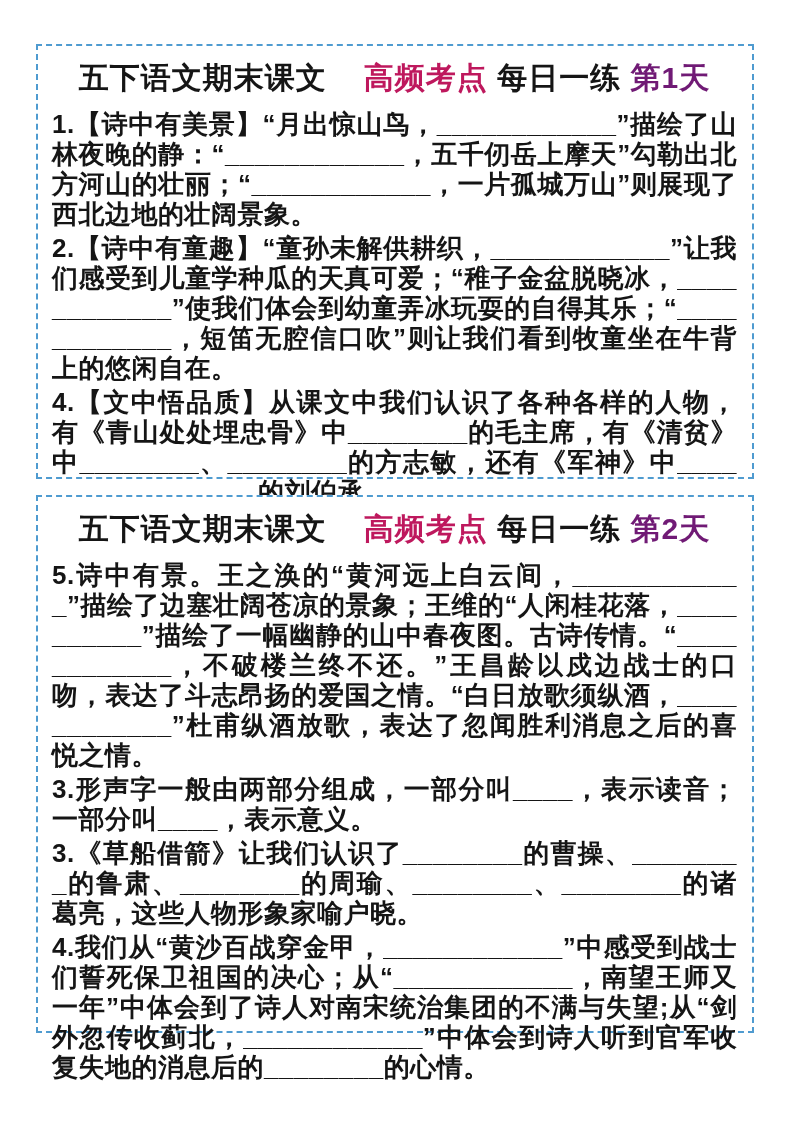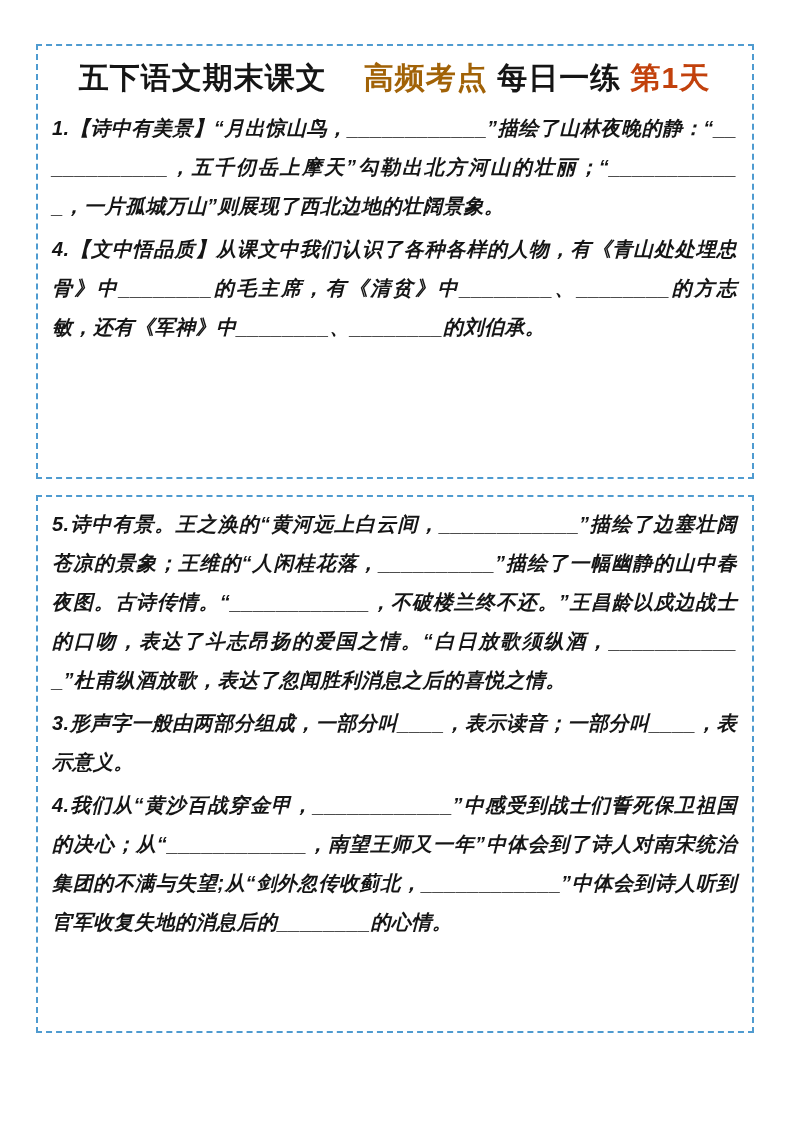--- a/index.html
+++ b/index.html
@@ -26,45 +26,49 @@
   .card-day1 { top: 44px;  height: 435px; }
   .card-day2 { top: 495px; height: 538px; }
   .card-title {
     text-align: center;
     font-size: 30px;
     font-weight: 800;
     letter-spacing: 1px;
     margin: 4px 0 10px 0;
     white-space: nowrap;
   }
-  .title-highlight { color: #a16207; margin-left: 37px; }
-  .title-day { color: #c2410c; text-align: center; }
+  .title-highlight { color: #be185d; margin-left: 37px; }
+  .title-day { color: #701a75; text-align: center; }
   .question {
-    font-size: 20px;
+    font-size: 26px;
     font-weight: 600;
-    line-height: 39px;
+    line-height: 30px;
     text-align: justify;
     margin: 0 0 4px 0;
     letter-spacing: 0.5px;
     word-break: break-all;
-    font-style: italic;
   }
 </style>
 </head>
 <body>
 
 <div>
 
   <section class="card card-day1">
     <h1 class="card-title">
       <span>五下语文期末课文</span><span class="title-highlight">高频考点</span><span> 每日一练 </span><span class="title-day">第1天</span>
     </h1>
     <p class="question">1.【诗中有美景】“月出惊山鸟，____________”描绘了山林夜晚的静：“____________，五千仞岳上摩天”勾勒出北方河山的壮丽；“____________，一片孤城万山”则展现了西北边地的壮阔景象。</p>
+    <p class="question">2.【诗中有童趣】“童孙未解供耕织，____________”让我们感受到儿童学种瓜的天真可爱；“稚子金盆脱晓冰，____________”使我们体会到幼童弄冰玩耍的自得其乐；“____________，短笛无腔信口吹”则让我们看到牧童坐在牛背上的悠闲自在。</p>
     <p class="question">4.【文中悟品质】从课文中我们认识了各种各样的人物，有《青山处处埋忠骨》中________的毛主席，有《清贫》中________、________的方志敏，还有《军神》中________、________的刘伯承。</p>
   </section>
 
   <section class="card card-day2">
+    <h1 class="card-title">
+      <span>五下语文期末课文</span><span class="title-highlight">高频考点</span><span> 每日一练 </span><span class="title-day">第2天</span>
+    </h1>
     <p class="question">5.诗中有景。王之涣的“黄河远上白云间，____________”描绘了边塞壮阔苍凉的景象；王维的“人闲桂花落，__________”描绘了一幅幽静的山中春夜图。古诗传情。“____________，不破楼兰终不还。”王昌龄以戍边战士的口吻，表达了斗志昂扬的爱国之情。“白日放歌须纵酒，____________”杜甫纵酒放歌，表达了忽闻胜利消息之后的喜悦之情。</p>
     <p class="question">3.形声字一般由两部分组成，一部分叫____，表示读音；一部分叫____，表示意义。</p>
+    <p class="question">3.《草船借箭》让我们认识了________的曹操、________的鲁肃、________的周瑜、________、________的诸葛亮，这些人物形象家喻户晓。</p>
     <p class="question">4.我们从“黄沙百战穿金甲，____________”中感受到战士们誓死保卫祖国的决心；从“____________，南望王师又一年”中体会到了诗人对南宋统治集团的不满与失望;从“剑外忽传收蓟北，____________”中体会到诗人听到官军收复失地的消息后的________的心情。</p>
   </section>
 
 </div>
 
 </body></html>

